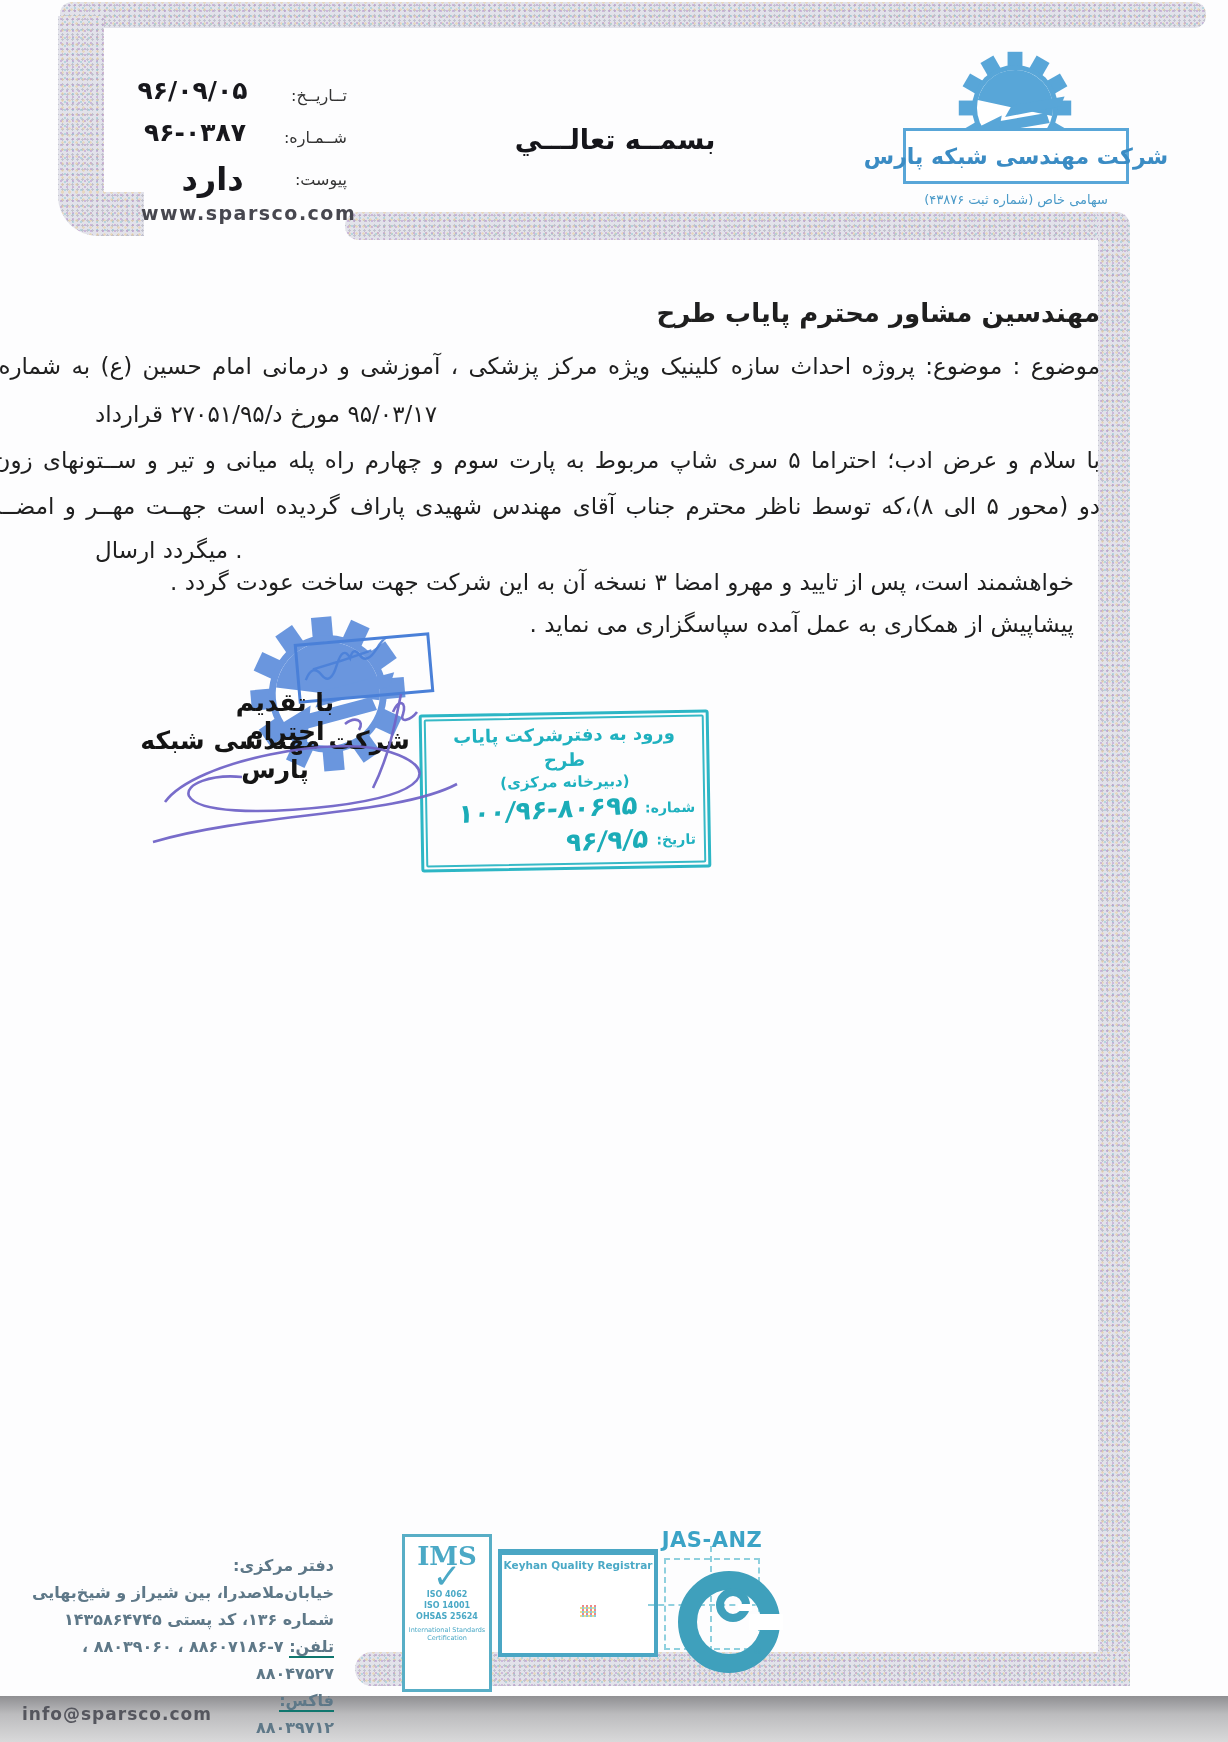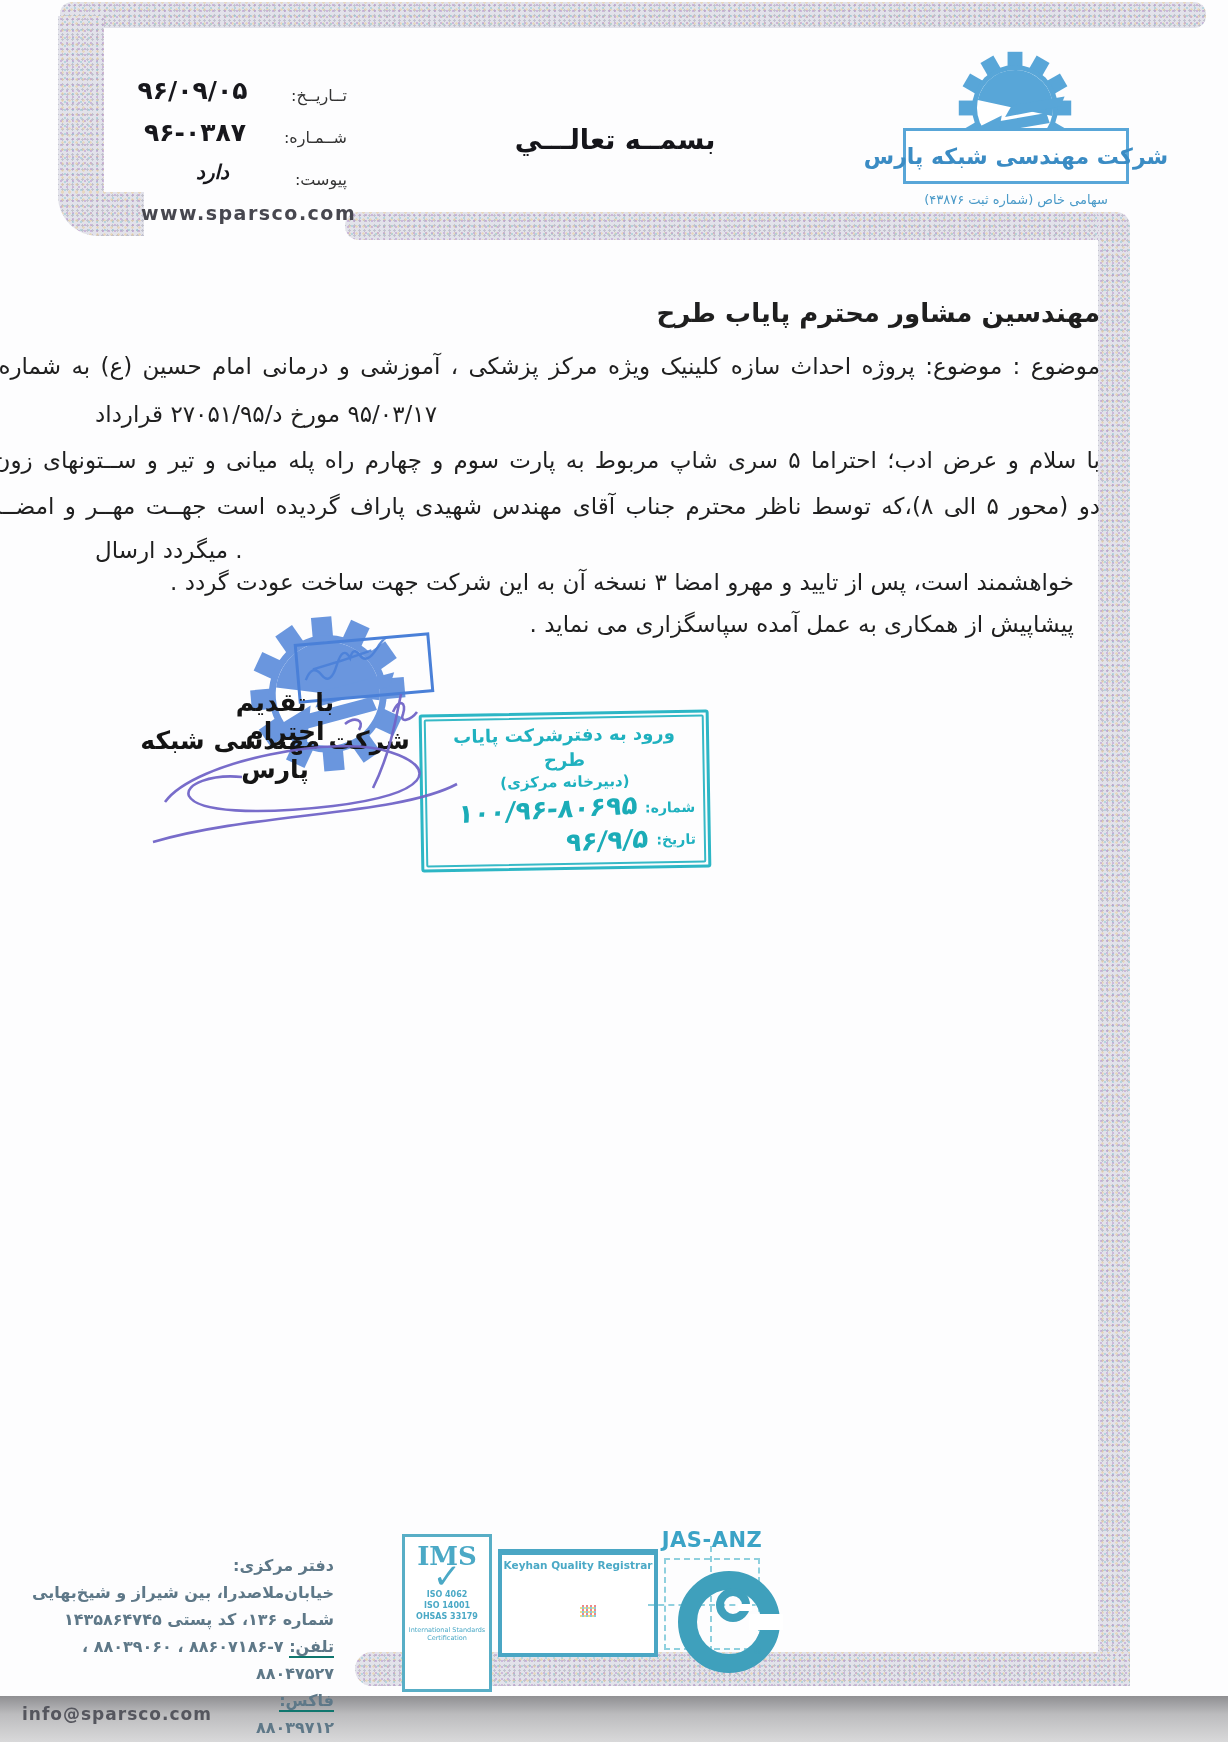--- a/index.html
+++ b/index.html
@@ -120,21 +120,21 @@
   <div class="ht ht-mid"></div>
   <div class="ht ht-right"></div>
   <div class="ht ht-bottom"></div>
   <div class="scan-edge"></div>
 
   <div class="meta-label" style="left:255px;top:86px;width:92px;">تــاریــخ:</div>
   <div class="meta-value" style="left:125px;top:76px;width:135px;">۹۶/۰۹/۰۵</div>
   <div class="meta-label" style="left:255px;top:128px;width:92px;">شــمـاره:</div>
   <div class="meta-value" style="left:125px;top:118px;width:140px;">۹۶-۰۳۸۷</div>
   <div class="meta-label" style="left:255px;top:170px;width:92px;">پیوست:</div>
-  <div class="meta-value" style="left:160px;top:160px;width:105px;font-size:20px;font-style:italic;">دارد</div>
+  <div class="meta-value" style="left:160px;top:160px;width:105px;font-size:32px;">دارد</div>
   <div class="url">www.sparsco.com</div>
 
   <div class="bismillah">بسمــه تعالـــي</div>
 
   <div class="logo">
     <svg width="124" height="124" viewBox="-75 -75 150 150">
       <g fill="#58a6d8">
         <g>
           <rect x="-9" y="-68" width="18" height="24"></rect>
           <rect x="-9" y="-68" width="18" height="24" transform="rotate(30)"></rect>
@@ -249,21 +249,21 @@
       </span>
       <span class="f-email">info@sparsco.com</span>
     </div>
   </div>
 
   <div class="ims teal">
     <div class="ims-title">IMS</div>
     <div class="ims-check">✓</div>
     <div class="ims-line">ISO 4062</div>
     <div class="ims-line">ISO 14001</div>
-    <div class="ims-line">OHSAS 33179</div>
+    <div class="ims-line">OHSAS 25624</div>
     <div class="ims-small" style="margin-top:4px;">International Standards</div>
     <div class="ims-small">Certification</div>
   </div>
 
   <div class="kqr teal">
     <div class="kqr-dots"></div>
     <div class="kqr-sub">Keyhan Quality Registrar</div>
   </div>
 
   <div class="jas">

